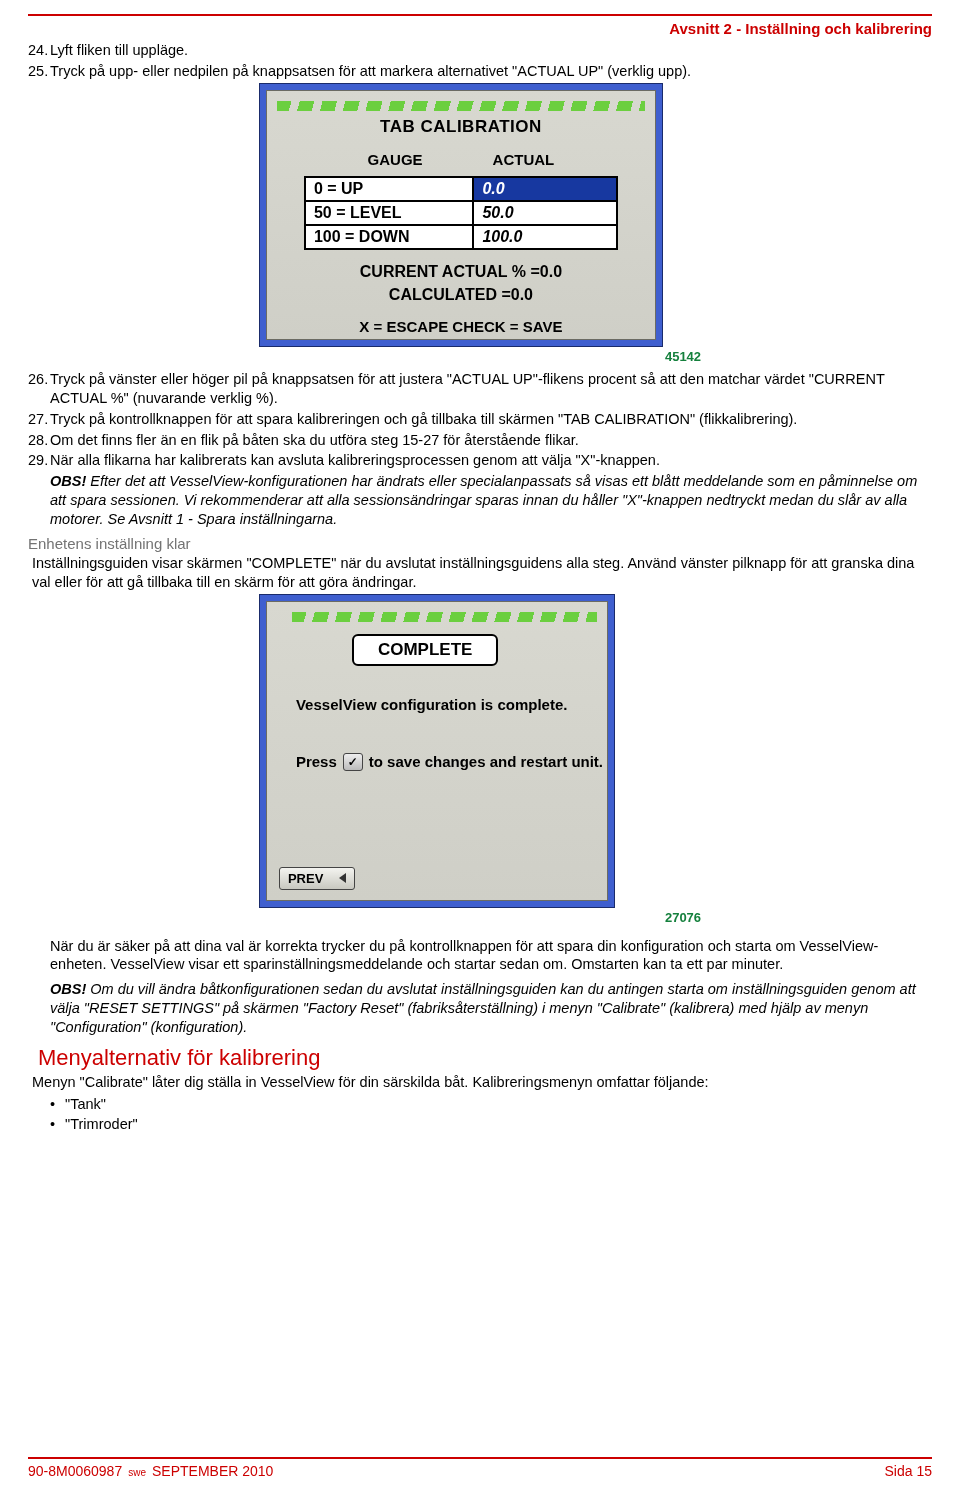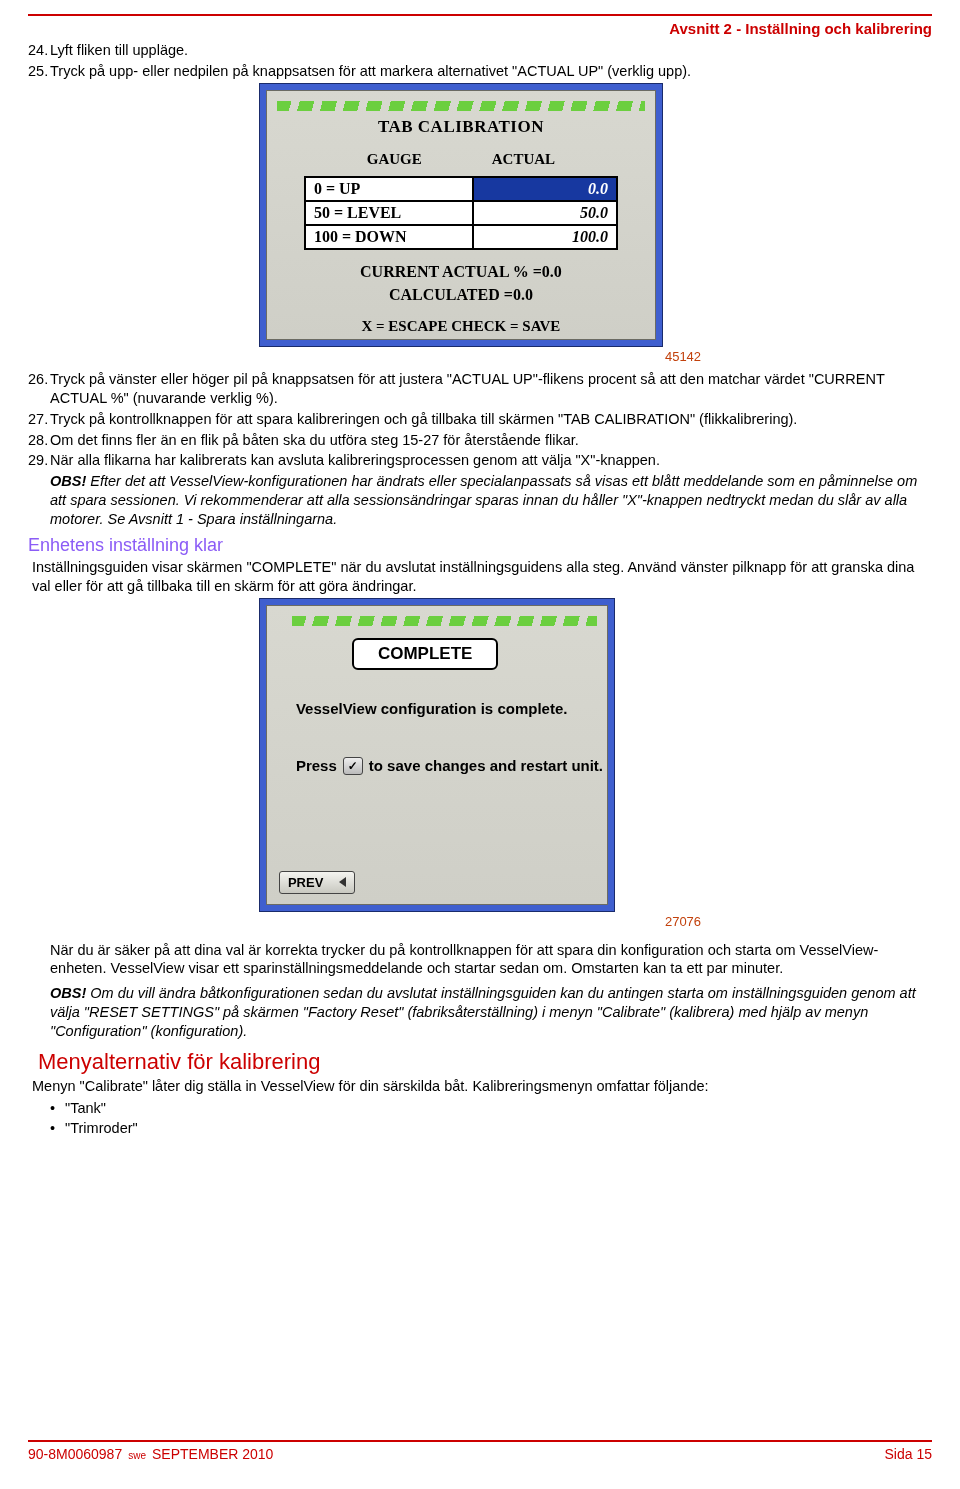--- a/index.html
+++ b/index.html
@@ -25,33 +25,34 @@
   }
   ol.steps {
     list-style: none;
     padding-left: 22px;
   }
   ol.steps > li { margin-bottom: 2px; line-height: 1.3; position: relative; }
   ol.steps > li .num { position: absolute; left: -22px; }
   .fig-label {
     text-align: left;
     font-size: 13px;
-    color: #c2410c;
+    color: #15803d;
     margin: 2px 0 6px 0;
+    font-weight: bold;
   }
   .note-block {
     margin-left: 22px;
     font-style: italic;
     margin-bottom: 2px;
     line-height: 1.3;
   }
   .note-block .obs { font-weight: bold; font-style: italic; }
   h2.sub1 {
-    color: #8b5cf6;
-    font-size: 18px;
+    color: #737373;
+    font-size: 15px;
     font-weight: normal;
     margin: 6px 0 2px 0;
   }
   h1.sub0 {
     color: #c00;
     font-size: 22px;
     font-weight: normal;
     margin: 8px 0 2px 10px;
   }
   p.body { margin: 2px 0 2px 4px; line-height: 1.3; }
@@ -66,21 +67,21 @@
   .lcd {
     display: inline-block;
     background: #3f5fcf;
     padding: 6px;
     border: 1px solid #1a2b6b;
   }
   .lcd-inner {
     background: linear-gradient(#d8d8d0, #cfcfc7);
     width: 390px;
     padding: 10px 0 4px 0;
-    font-family: Liberation Serif, serif;
+    font-family: Liberation Sans, sans-serif;
     position: relative;
     border: 1px solid #6b6b63;
   }
   .lcd-hatch {
     height: 10px;
     margin: 0 10px 6px 10px;
     background: repeating-linear-gradient(105deg, #6bcf3f 0 14px, transparent 14px 22px);
   }
   .lcd-title {
     text-align: center;
@@ -101,21 +102,21 @@
     width: 314px;
     margin: 0 auto 10px auto;
     border: 2px solid #000;
     border-collapse: collapse;
     background: #fff;
     font-size: 16px;
     font-weight: bold;
   }
   .lcd-grid td { border: 2px solid #000; padding: 2px 8px; }
   .lcd-grid td.left { width: 54%; text-align: left; }
-  .lcd-grid td.right { width: 46%; text-align: right; font-style: italic; }
+  .lcd-grid td.right { width: 46%; text-align: left; font-style: italic; }
   .lcd-grid td.sel { background: #1738a0; color: #fff; }
   .lcd-info { text-align: center; font-weight: bold; font-size: 16px; line-height: 1.45; }
   .lcd-foot { text-align: center; font-weight: bold; font-size: 15px; margin-top: 12px; }
 
   
   .lcd2-inner {
     background: linear-gradient(#d8d8d0, #cfcfc7);
     width: 342px;
     height: 300px;
     padding: 10px 0 0 15px;
@@ -173,21 +174,21 @@
     border-top: 5px solid transparent;
     border-bottom: 5px solid transparent;
     border-right: 7px solid #333;
   }
   .fig-row { display: flex; justify-content: center; }
   .fig-col { display: inline-block; text-align: left; }
 
   
   .footer {
     position: absolute;
-    bottom: 27px; left: 28px; right: 28px;
+    bottom: 10px; left: 28px; right: 28px;
     border-top: 2px solid #c00;
     padding-top: 4px;
     display: flex;
     justify-content: space-between;
     font-size: 14px;
     color: #c00;
   }
   .footer .left { display: flex; gap: 6px; align-items: baseline; }
   .footer .swe { font-size: 10px; }
 </style>

